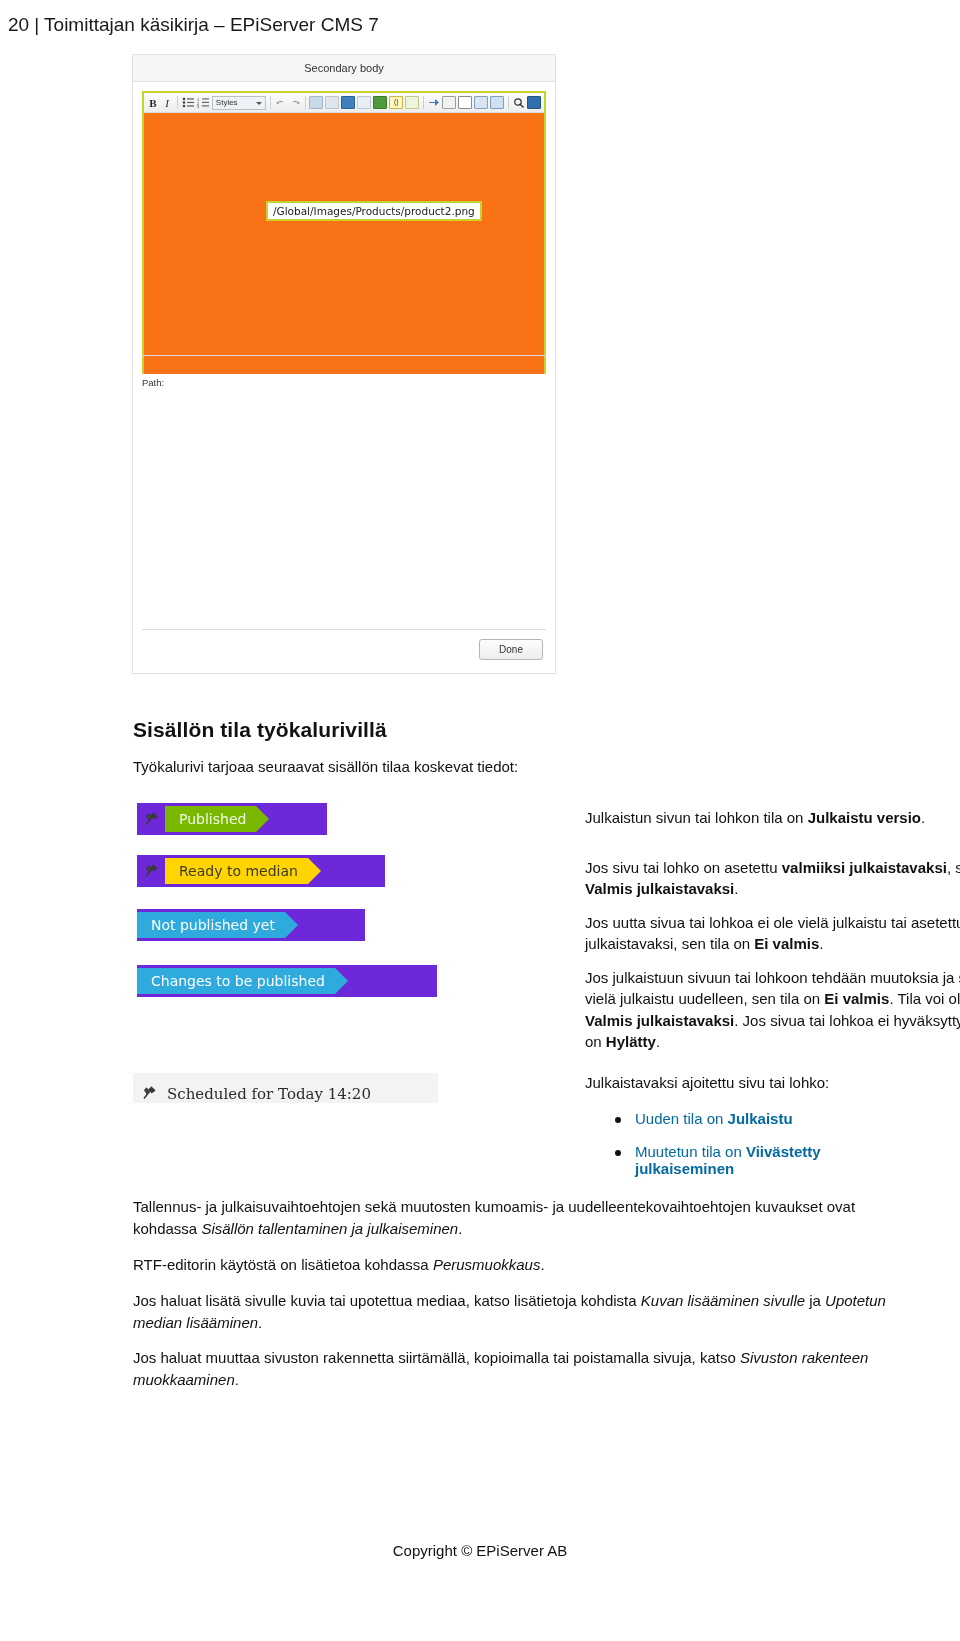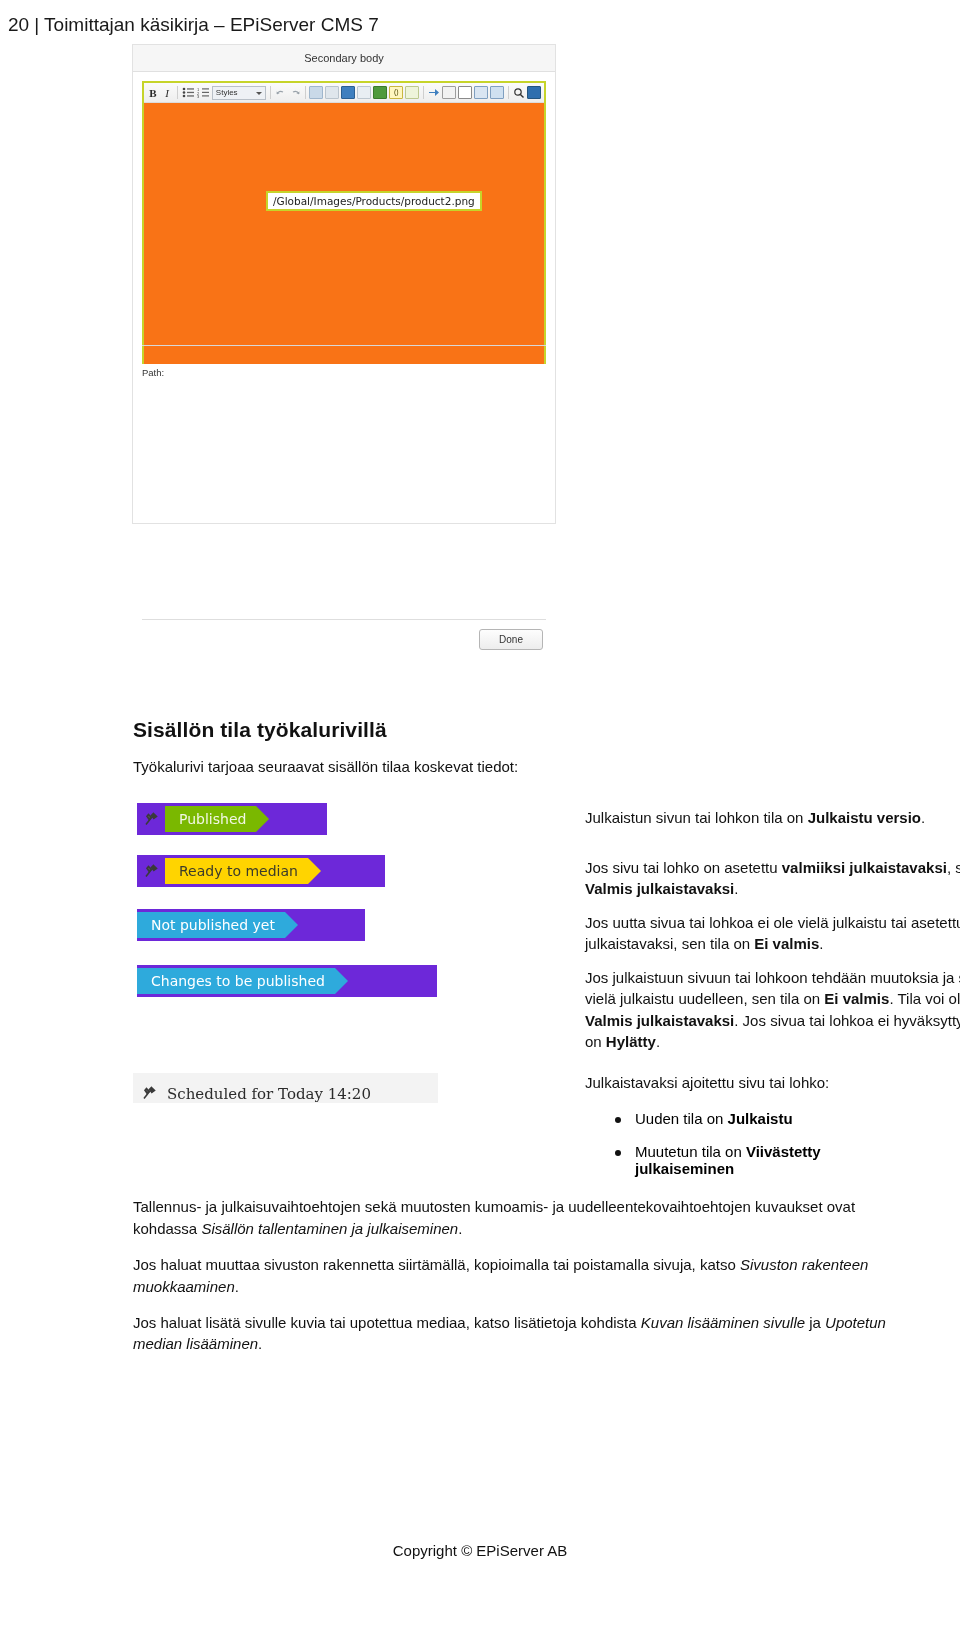--- a/index.html
+++ b/index.html
@@ -29,23 +29,23 @@
     padding-left: 8px;
     box-sizing: border-box;
     white-space: nowrap;
   }
   .page-header .sep { margin: 0 5px; }
 
   
   .screenshot {
     position: absolute;
     left: 132px;
-    top: 44px;
+    top: 54px;
     width: 424px;
-    height: 480px;
+    height: 620px;
     background: #ffffff;
     border: 1px solid #e2e2e2;
     box-sizing: border-box;
   }
   .sc-titlebar {
     height: 26px;
     background: #f6f6f6;
     border-bottom: 1px solid #e0e0e0;
     display: flex;
     align-items: center;
@@ -276,21 +276,21 @@
   }
   .text-col b { font-weight: bold; }
 
   .bullets {
     position: absolute;
     left: 480px;
     margin: 0;
     padding: 0;
     list-style: none;
     font-size: 15px;
-    color: #000000;
+    color: #0369a1;
   }
   .bullets li {
     position: relative;
     padding-left: 22px;
     margin-bottom: 16px;
   }
   .bullets li::before {
     content: "";
     position: absolute;
     left: 2px;
@@ -515,19 +515,20 @@
   </div>
 
   <ul class="bullets" style="top:315px">
     <li>Uuden tila on <b>Julkaistu</b></li>
     <li>Muutetun tila on <b>Viivästetty julkaiseminen</b></li>
   </ul>
 </div>
 
 <div class="body-text" style="top:1196px">
   <p>Tallennus- ja julkaisuvaihtoehtojen sekä muutosten kumoamis- ja uudelleentekovaihtoehtojen kuvaukset ovat kohdassa <i>Sisällön tallentaminen ja julkaiseminen</i>.</p>
+  <p>RTF-editorin käytöstä on lisätietoa kohdassa <i>Perusmuokkaus</i>.</p>
+  <p>Jos haluat lisätä sivulle kuvia tai upotettua mediaa, katso lisätietoja kohdista <i>Kuvan lisääminen sivulle</i> ja <i>Upotetun median lisääminen</i>.</p>
   <p>Jos haluat muuttaa sivuston rakennetta siirtämällä, kopioimalla tai poistamalla sivuja, katso <i>Sivuston rakenteen muokkaaminen</i>.</p>
-  <p>Jos haluat lisätä sivulle kuvia tai upotettua mediaa, katso lisätietoja kohdista <i>Kuvan lisääminen sivulle</i> ja <i>Upotetun median lisääminen</i>.</p>
 </div>
 
 <div class="footer">
   <span>Copyright © EPiServer AB</span>
 </div>
 
 </body></html>

